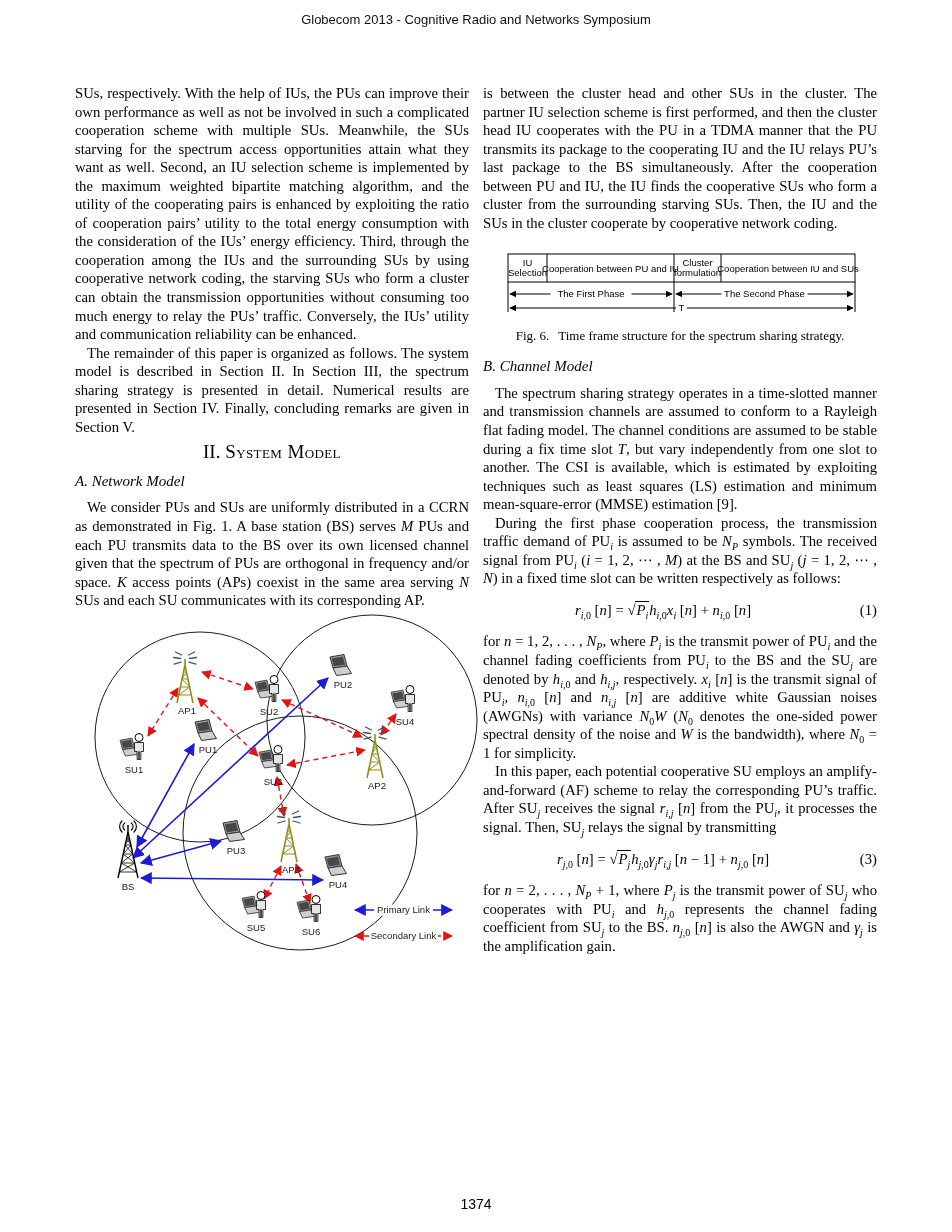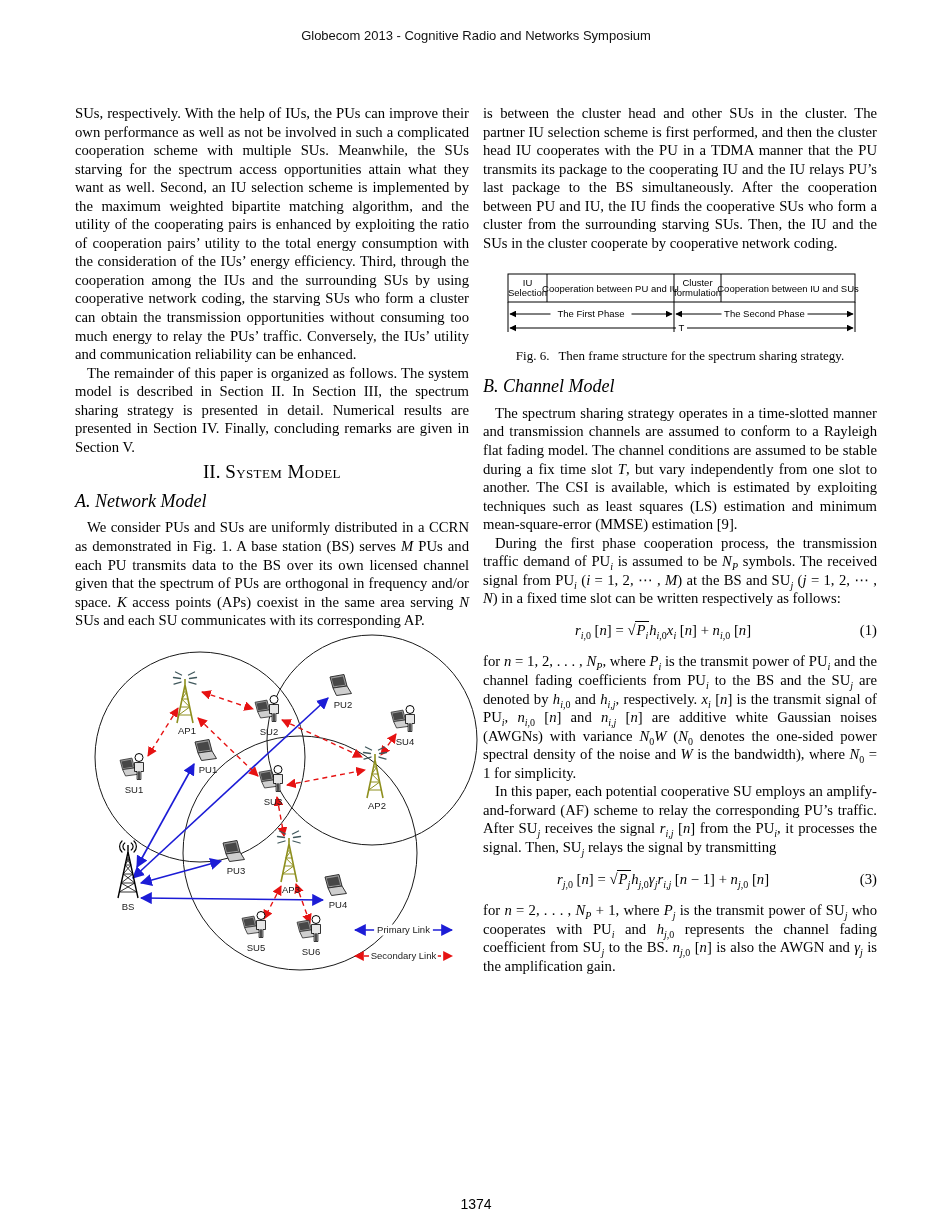--- a/index.html
+++ b/index.html
@@ -1,25 +1,25 @@
 <!DOCTYPE html>
 <html><head>
 <meta charset="utf-8">
 <style>
   html,body{margin:0;padding:0;background:#ffffff;}
   body{width:952px;height:1232px;position:relative;font-family:"Liberation Serif",serif;color:#000;}
-  .header{position:absolute;top:28px;left:0;width:952px;text-align:center;
+  .header{position:absolute;top:12px;left:0;width:952px;text-align:center;
           font-family:"Liberation Sans",sans-serif;font-size:13px;color:#111;}
-  .columns{position:absolute;top:104px;left:75px;width:802px;display:flex;gap:14px;}
+  .columns{position:absolute;top:84px;left:75px;width:802px;display:flex;gap:14px;}
   .col{width:394px;font-size:14.7px;line-height:18.55px;text-align:justify;}
   .col p{margin:0;text-indent:12px;}
   .col p.noindent{text-indent:0;}
   .sec-heading{margin:7px 0 9px 0;text-align:center;font-weight:normal;font-size:19px;}
   .sc{font-variant:small-caps;letter-spacing:0.4px;}
-  .subsec{margin:10px 0 8px 0;font-weight:normal;font-style:italic;font-size:18px;text-indent:0;}
+  .subsec{margin:10px 0 8px 0;font-weight:normal;font-style:italic;font-size:15px;text-indent:0;}
   sub{font-size:68%;line-height:0;}
   .ovl{border-top:1.2px solid #000;padding:0 1px;}
   .equation{display:flex;align-items:center;margin:13px 0 13px 0;}
   .eq-body{flex:1;text-align:center;font-size:14.7px;}
   .eq-num{width:34px;text-align:right;font-size:14.7px;}
   figure{margin:0;padding:0;}
   .fig1-wrap{margin:5px 0 8px 0;}
   #fig1-svg{display:block;overflow:visible;}
   .figcap{font-size:13px;text-align:center;margin-top:5px;line-height:15px;}
   .figcap .cap-text{margin-left:9px;}
@@ -199,21 +199,21 @@
           <line x1="3" y1="41" x2="165" y2="41" class="f2-line" marker-start="url(#ah-black)" marker-end="url(#ah-black)"></line>
           <rect x="43.5" y="35.5" width="81" height="11" fill="#fff"></rect>
           <text x="84" y="44" text-anchor="middle" class="f2-text">The First Phase</text>
           <line x1="169" y1="41" x2="346" y2="41" class="f2-line" marker-start="url(#ah-black)" marker-end="url(#ah-black)"></line>
           <rect x="214.5" y="35.5" width="86" height="11" fill="#fff"></rect>
           <text x="257.5" y="44" text-anchor="middle" class="f2-text">The Second Phase</text>
           <line x1="3" y1="55" x2="346" y2="55" class="f2-line" marker-start="url(#ah-black)" marker-end="url(#ah-black)"></line>
           <rect x="169" y="49.5" width="11" height="11" fill="#fff"></rect>
           <text x="174.5" y="58" text-anchor="middle" class="f2-text">T</text>
         </svg>
-      <figcaption class="figcap fig2cap"><span>Fig. 6.</span><span class="cap-text">Then frame structure for the spectrum sharing strategy.</span></figcaption>
+      <figcaption class="figcap fig2cap"><span>Fig. 6.</span><span class="cap-text">Time frame structure for the spectrum sharing strategy.</span></figcaption>
     </figure>
 
     <div class="subsec">B. Channel Model</div>
     <p>The spectrum sharing strategy operates in a time-slotted manner and transmission channels are assumed to conform to a Rayleigh flat fading model. The channel conditions are assumed to be stable during a fix time slot <i>T</i>, but vary independently from one slot to another. The CSI is available, which is estimated by exploiting techniques such as least squares (LS) estimation and minimum mean-square-error (MMSE) estimation [9].</p>
     <p>During the first phase cooperation process, the transmission traffic demand of PU<sub><i>i</i></sub> is assumed to be <i>N</i><sub><i>P</i></sub> symbols. The received signal from PU<sub><i>i</i></sub> (<i>i</i> = 1, 2, ⋯ , <i>M</i>) at the BS and SU<sub><i>j</i></sub> (<i>j</i> = 1, 2, ⋯ , <i>N</i>) in a fixed time slot can be written respectively as follows:</p>
 
     <div class="equation">
       <span class="eq-body"><i>r</i><sub><i>i</i>,0</sub> [<i>n</i>] = √<span class="ovl"><i>P</i><sub><i>i</i></sub></span><i>h</i><sub><i>i</i>,0</sub><i>x</i><sub><i>i</i></sub> [<i>n</i>] + <i>n</i><sub><i>i</i>,0</sub> [<i>n</i>]</span>
       <span class="eq-num">(1)</span>
     </div>

